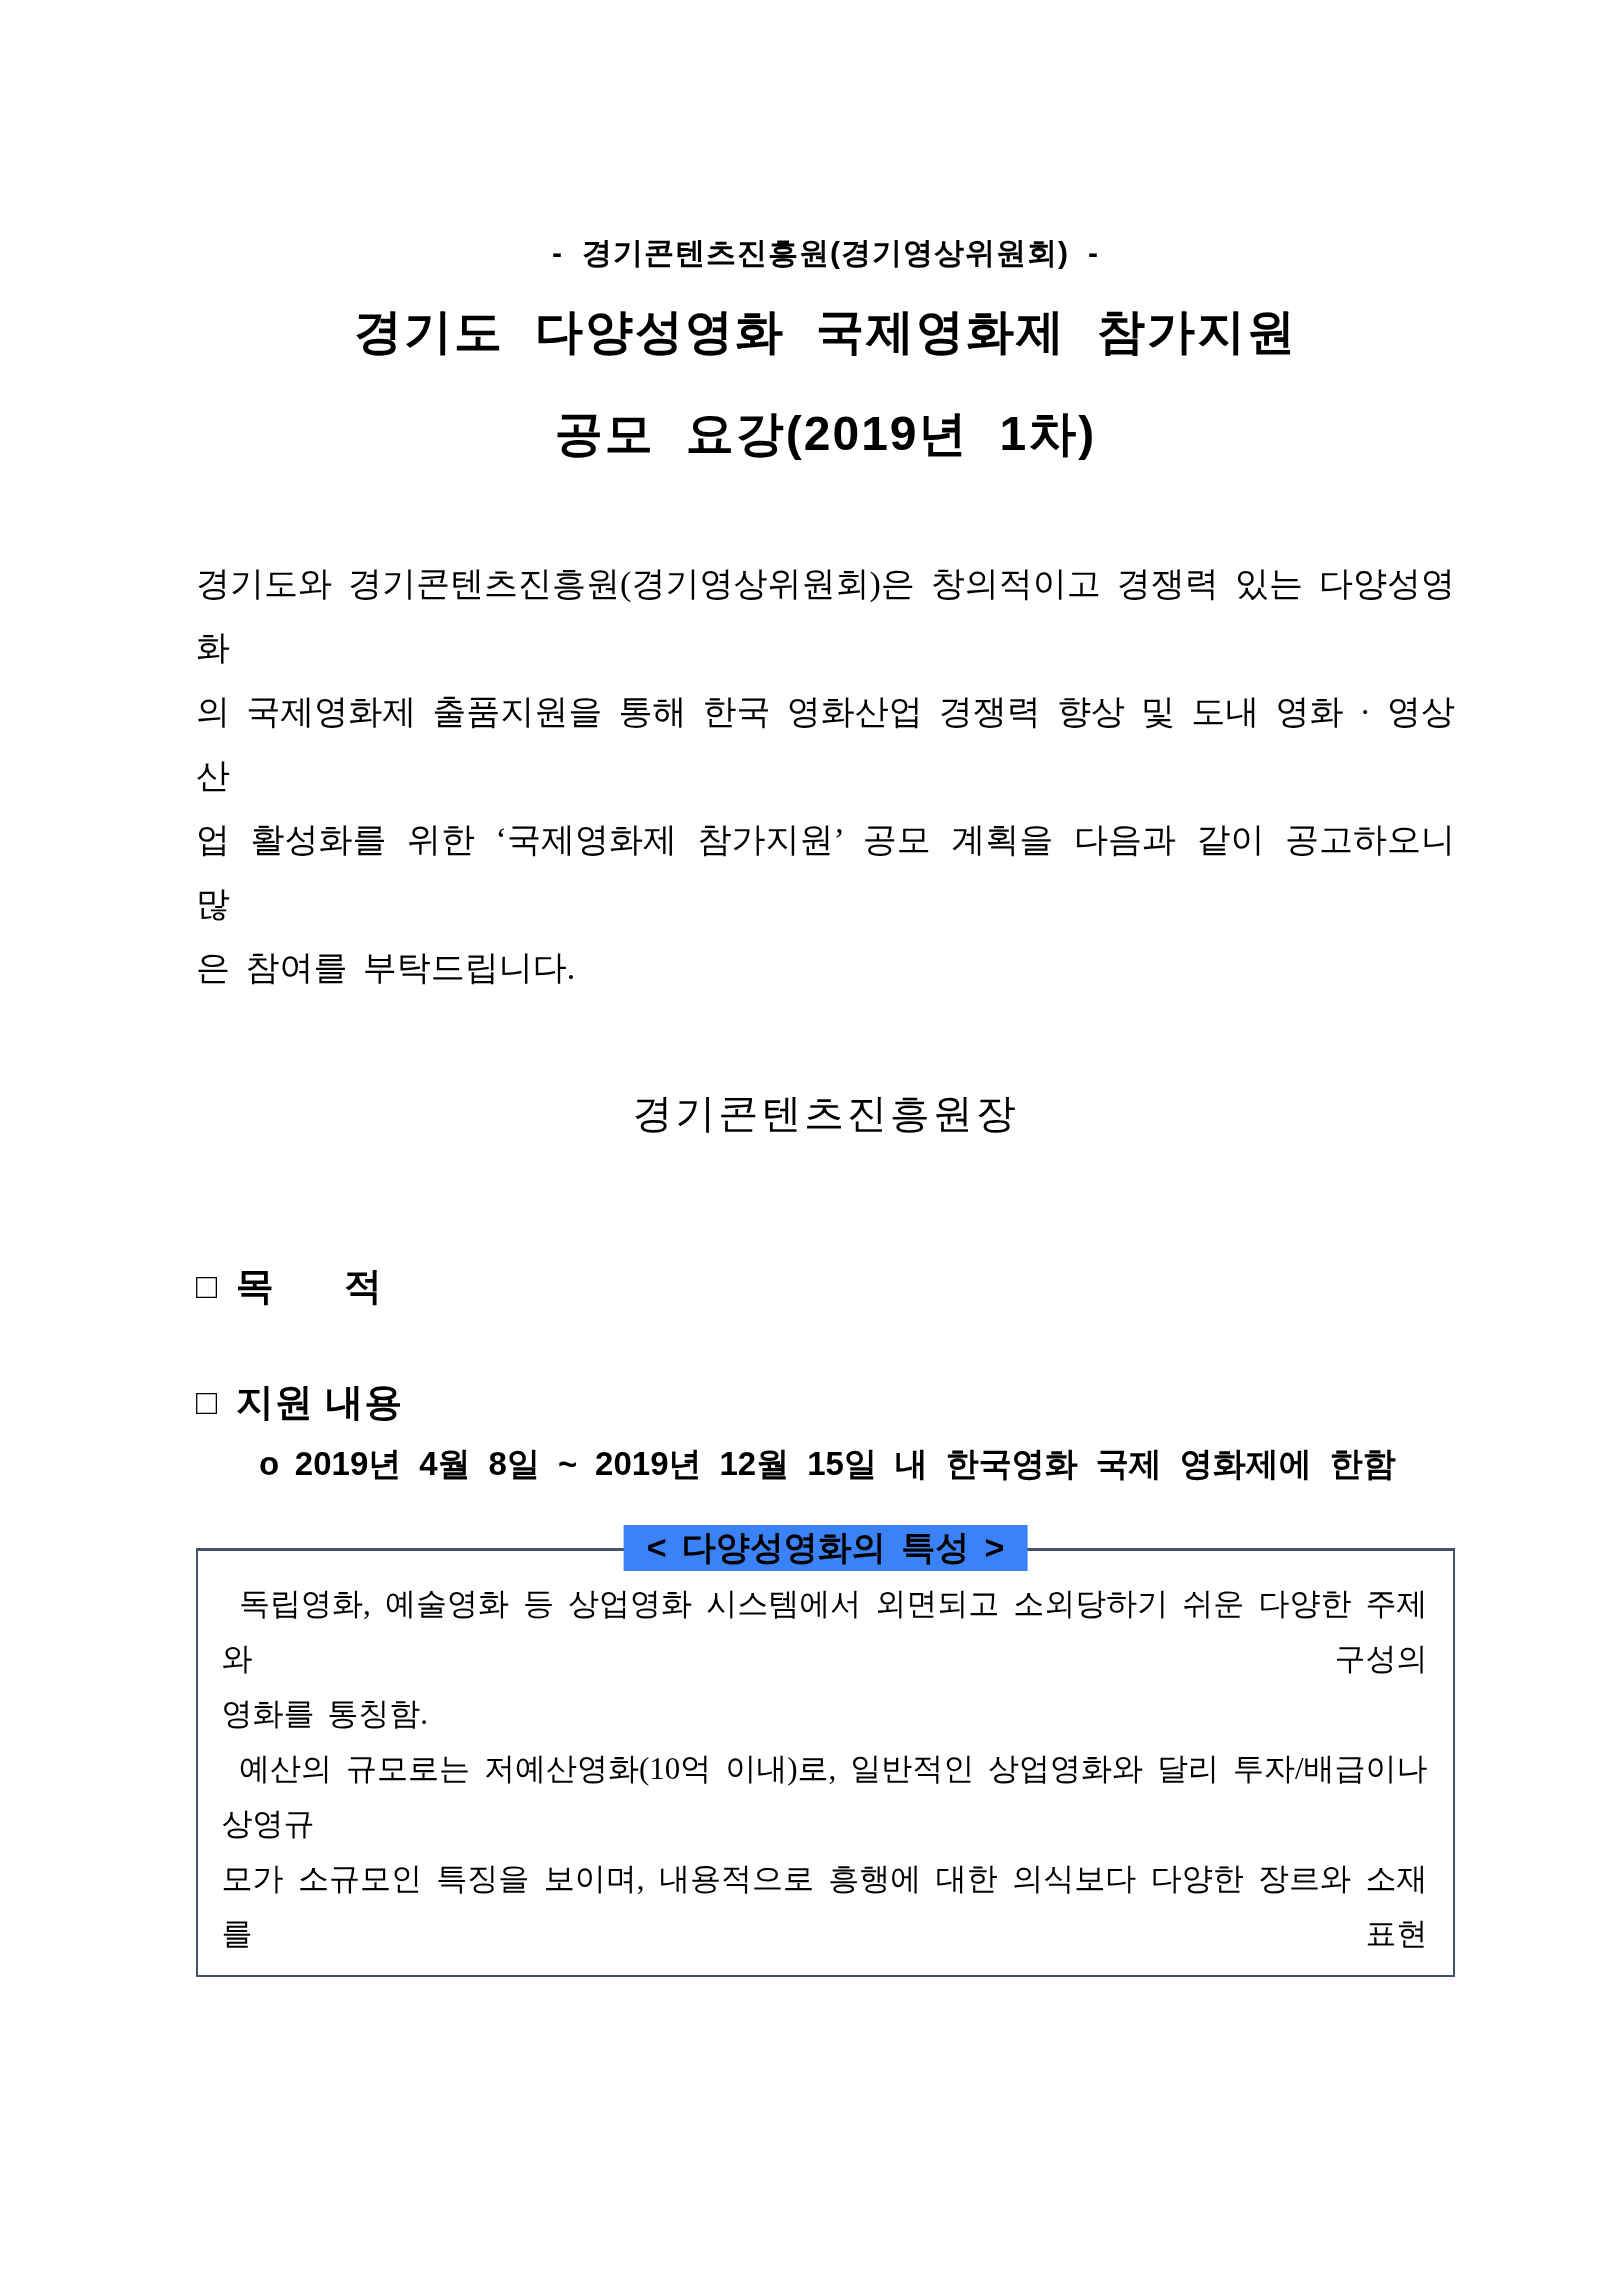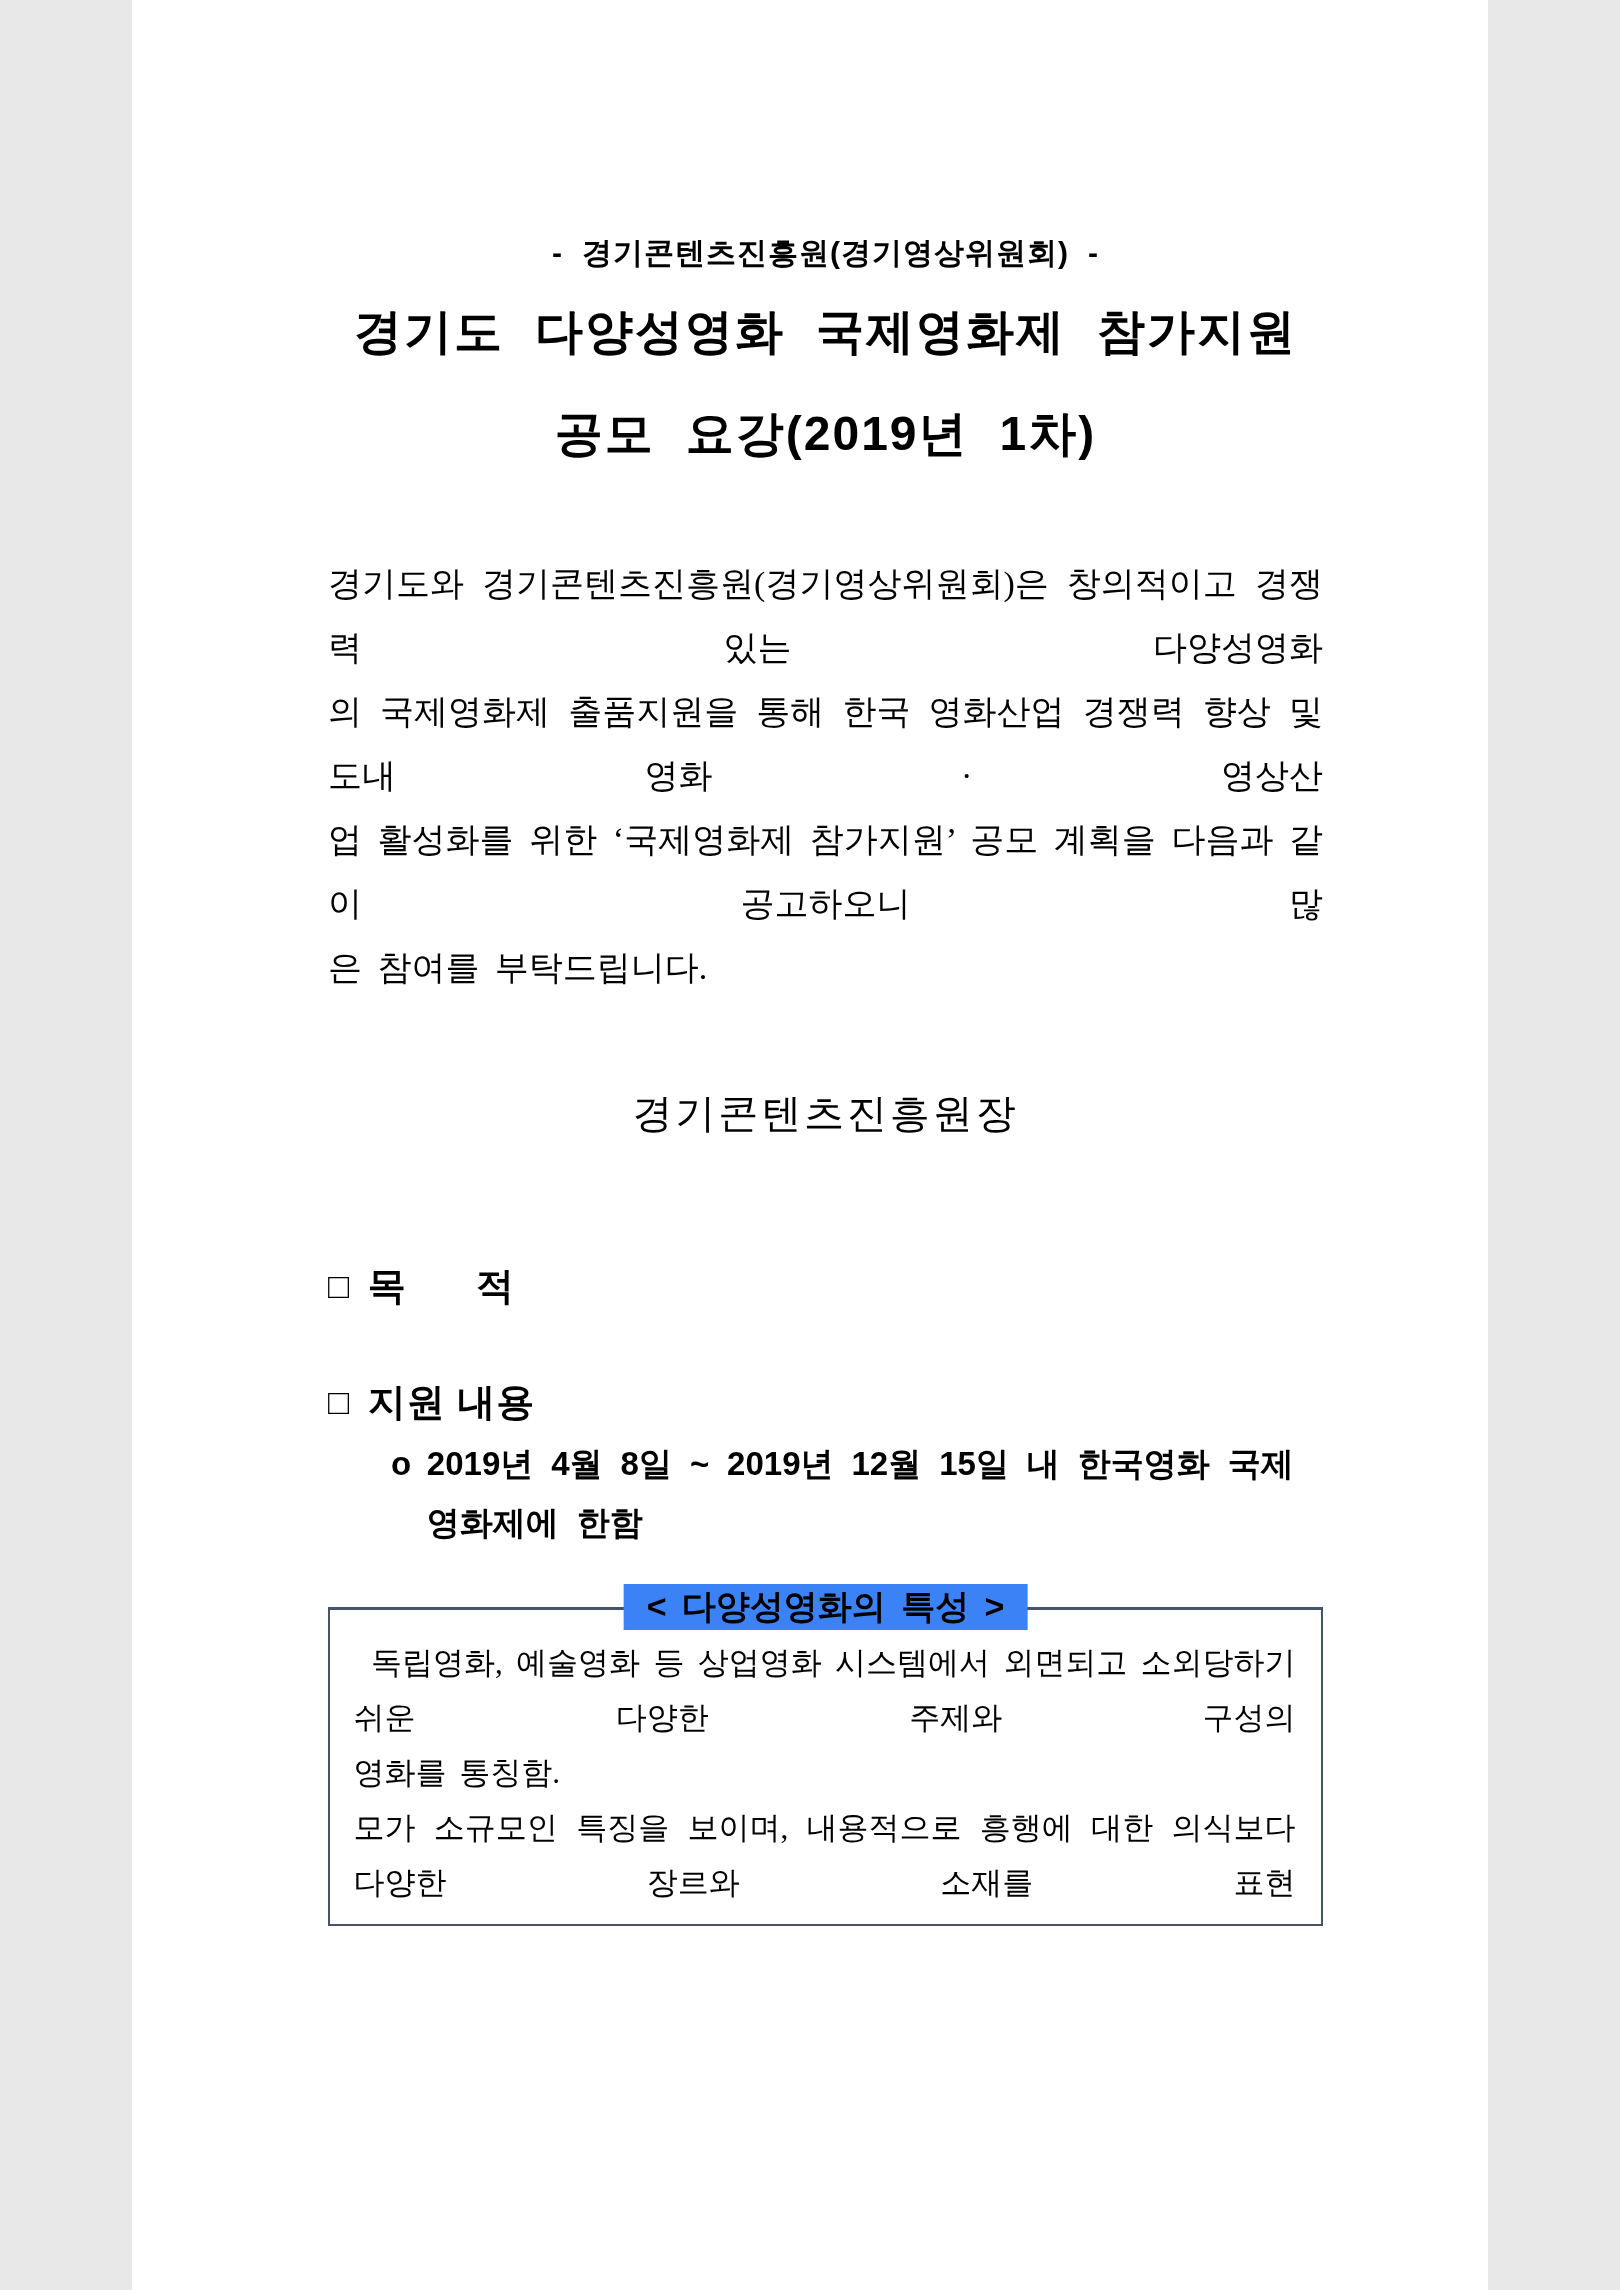--- a/index.html
+++ b/index.html
@@ -1,18 +1,18 @@
 <!DOCTYPE html>
 <html lang="ko"><head>
 <meta charset="utf-8">
 <style>
   html, body { margin: 0; padding: 0; background: #e8e8e8; }
   .page {
     position: relative;
-    width: 1356px;
+    width: 1620px;
     height: 2291px;
     margin: 0 auto;
     background: #ffffff;
     box-sizing: border-box;
     padding: 233px 165px 0 196px;
     color: #000000;
     overflow: hidden;
   }
   
   .gothic { font-family: "Liberation Sans", "DejaVu Sans", sans-serif; font-weight: 700; }
@@ -155,18 +155,19 @@
 
   <div class="date-note gothic">
     <span class="omark">o</span>
     <span>2019년 4월 8일 ~ 2019년 12월 15일 내 한국영화 국제 영화제에 한함</span>
   </div>
 
   <div class="feature-box">
     <div class="feature-box-title gothic">&lt; 다양성영화의 특성 &gt;</div>
     <div class="box-line indent just myeongjo">독립영화, 예술영화 등 상업영화 시스템에서 외면되고 소외당하기 쉬운 다양한 주제와 구성의</div>
     <div class="box-line myeongjo">영화를 통칭함.</div>
+    <div class="box-line indent just myeongjo">예산의 규모로는 저예산영화(10억 이내)로, 일반적인 상업영화와 달리 투자/배급이나 상영규</div>
     <div class="box-line just myeongjo">모가 소규모인 특징을 보이며, 내용적으로 흥행에 대한 의식보다 다양한 장르와 소재를 표현</div>
 
   </div>
 
 </div>
 
 
 </body></html>

